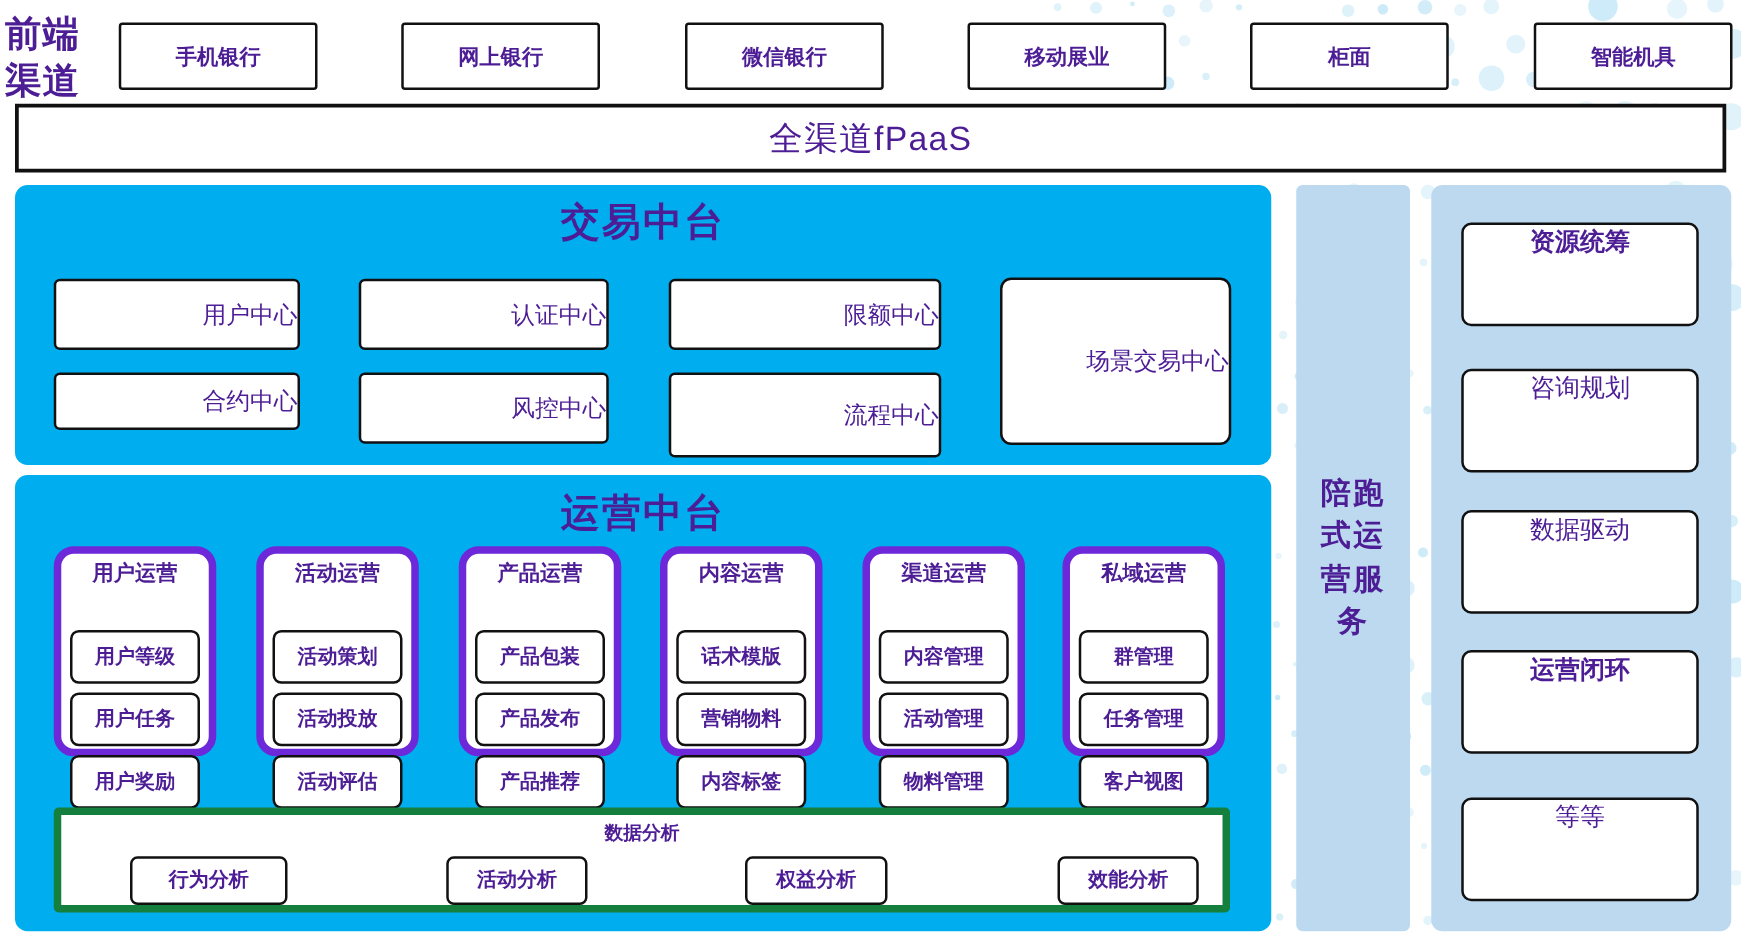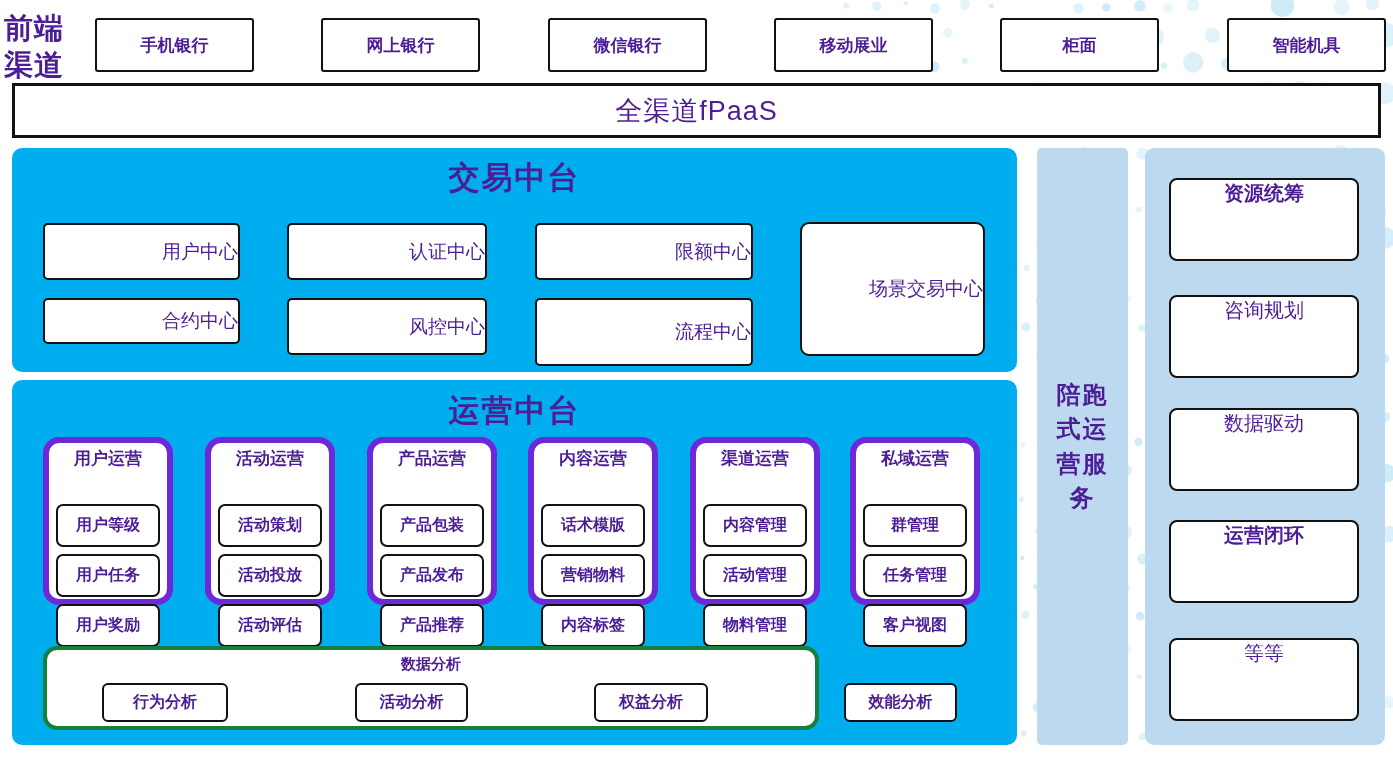--- a/index.html
+++ b/index.html
@@ -45,22 +45,22 @@
     background:#fff;border:6px solid #6d28d9;border-radius:16px;
     display:flex;flex-direction:column;align-items:center;padding-top:7px;gap:28px;
   }
   .ops-col-header{font-size:17px;font-weight:700;line-height:1;}
   .ops-items{display:flex;flex-direction:column;gap:7px;margin-top:9px;width:100%;align-items:center;}
   .ops-item{
     width:104px;height:43px;box-sizing:border-box;background:#fff;border:2px solid #111;border-radius:7px;
     display:flex;align-items:center;justify-content:center;font-size:16px;font-weight:600;
   }
   .analysis-box{
-    position:absolute;left:31px;top:266px;width:776px;height:84px;box-sizing:border-box;
-    background:#fff;border:4px solid #15803d;border-radius:14px;
+    position:absolute;left:31px;top:266px;width:941px;height:84px;box-sizing:border-box;
+    background:#fff;border:6px solid #15803d;border-radius:4px;
   }
   .analysis-title{position:absolute;top:5px;width:100%;text-align:center;font-size:15px;font-weight:600;}
   .analysis-item{
     position:absolute;top:33px;height:39px;box-sizing:border-box;
     background:#fff;border:2px solid #111;border-radius:6px;
     display:flex;align-items:center;justify-content:center;font-size:16px;font-weight:600;font-family:Liberation Serif, serif;
   }
   
   .side-strip{
     position:absolute;left:1037px;top:148px;width:91px;height:597px;z-index:1;

